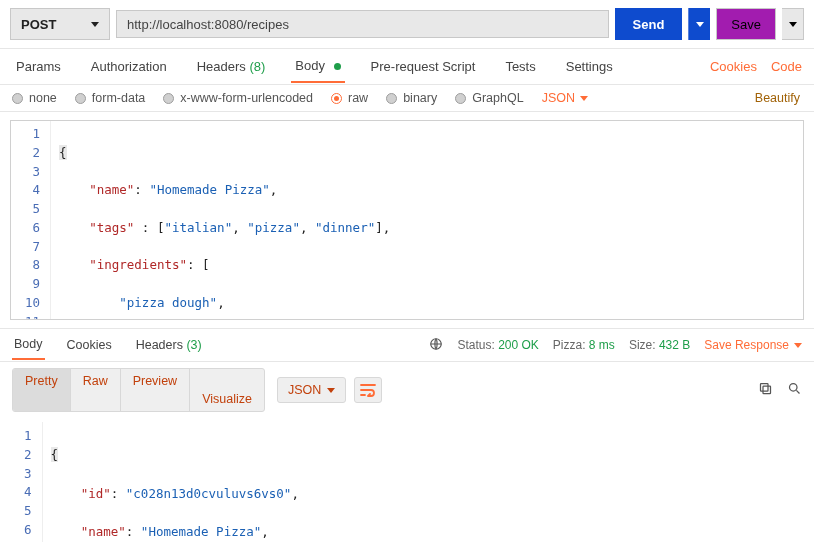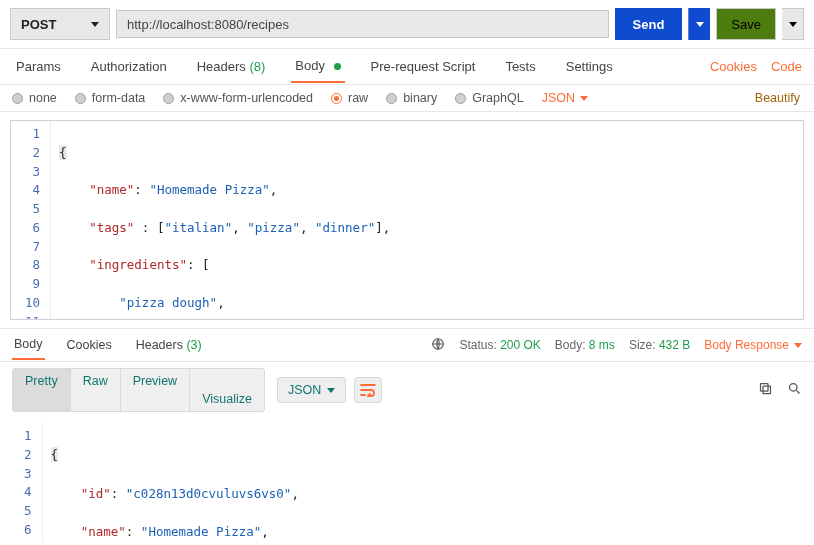--- a/index.html
+++ b/index.html
@@ -56,21 +56,21 @@
     font-weight: 600;
     padding: 0 18px;
   }
   .btn-send-dd {
     background: #0e4bce;
     color: #fff;
     width: 22px;
     border-left: 1px solid rgba(255,255,255,.3);
   }
   .btn-save {
-    background: #4d7c0f;
+    background: #a21caf;
     border: 1px solid #c8c8c8;
     padding: 0 14px;
     font-weight: 500;
   }
   .btn-save-dd {
     background: #e8e8e8;
     border: 1px solid #c8c8c8;
     width: 22px;
     border-left: none;
   }
@@ -179,21 +179,21 @@
   .resp-meta .val { color:#1e9e4a;text-align:center;}
   .save-response { color:#ff6c37; font-weight:500; display:flex;align-items:center;gap:5px;cursor:pointer;}
   .globe-icon { width:14px;height:14px; }
   
   .resp-format-row {
     display:flex;
     align-items:center;
     padding:6px 12px;
     gap:0;
     font-size:12.5px;
-    color:#0f766e;
+    color:#c2410c;
   }
   .seg-group { display:flex; background:#efefef; border:1px solid #d8d8d8; border-radius:3px; overflow:hidden;}
   .seg { padding:5px 12px; cursor:pointer; border-right:1px solid #d8d8d8;}
   .seg:last-child{border-right:none;margin-top:18px;}
   .seg.active { background:#dcdcdc; }
   .resp-format-select { margin-left:12px; display:flex;align-items:center;gap:6px;background:#efefef;border:1px solid #d8d8d8;border-radius:3px;padding:5px 10px;cursor:pointer;}
   .wrap-btn { margin-left:8px;width:28px;height:26px;display:flex;align-items:center;justify-content:center;background:#efefef;border:1px solid #d8d8d8;border-radius:3px;cursor:pointer;color:#ff6c37;font-weight:700;}
   .resp-format-right{margin-left:auto;display:flex;gap:14px;align-items:center;}
   .icon-btn{cursor:pointer;color:#666;}
   
@@ -317,24 +317,24 @@
     <span class="tab-badge">(3)</span>
   </div>
   <div class="resp-meta">
     <span>
       <svg class="globe-icon" viewBox="0 0 24 24" fill="none" stroke="#555" stroke-width="2">
           <circle cx="12" cy="12" r="9"></circle>
           <path d="M3 12h18M12 3c2.5 3 2.5 15 0 18M12 3c-2.5 3-2.5 15 0 18"></path>
         </svg>
     </span>
     <span><span>Status:</span> <span class="val">200 OK</span></span>
-    <span><span>Body:</span> <span class="val">8 ms</span></span>
+    <span><span>Pizza:</span> <span class="val">8 ms</span></span>
     <span><span>Size:</span> <span class="val">432 B</span></span>
     <span class="save-response">
-      <span>Body Response</span>
+      <span>Save Response</span>
       <span class="caret-down" style="border-top-color:#ff6c37"></span>
     </span>
   </div>
 </div>
 
 <div class="resp-format-row">
   <div class="seg-group">
     <div class="seg active">Pretty</div>
     <div class="seg">Raw</div>
     <div class="seg">Preview</div>

